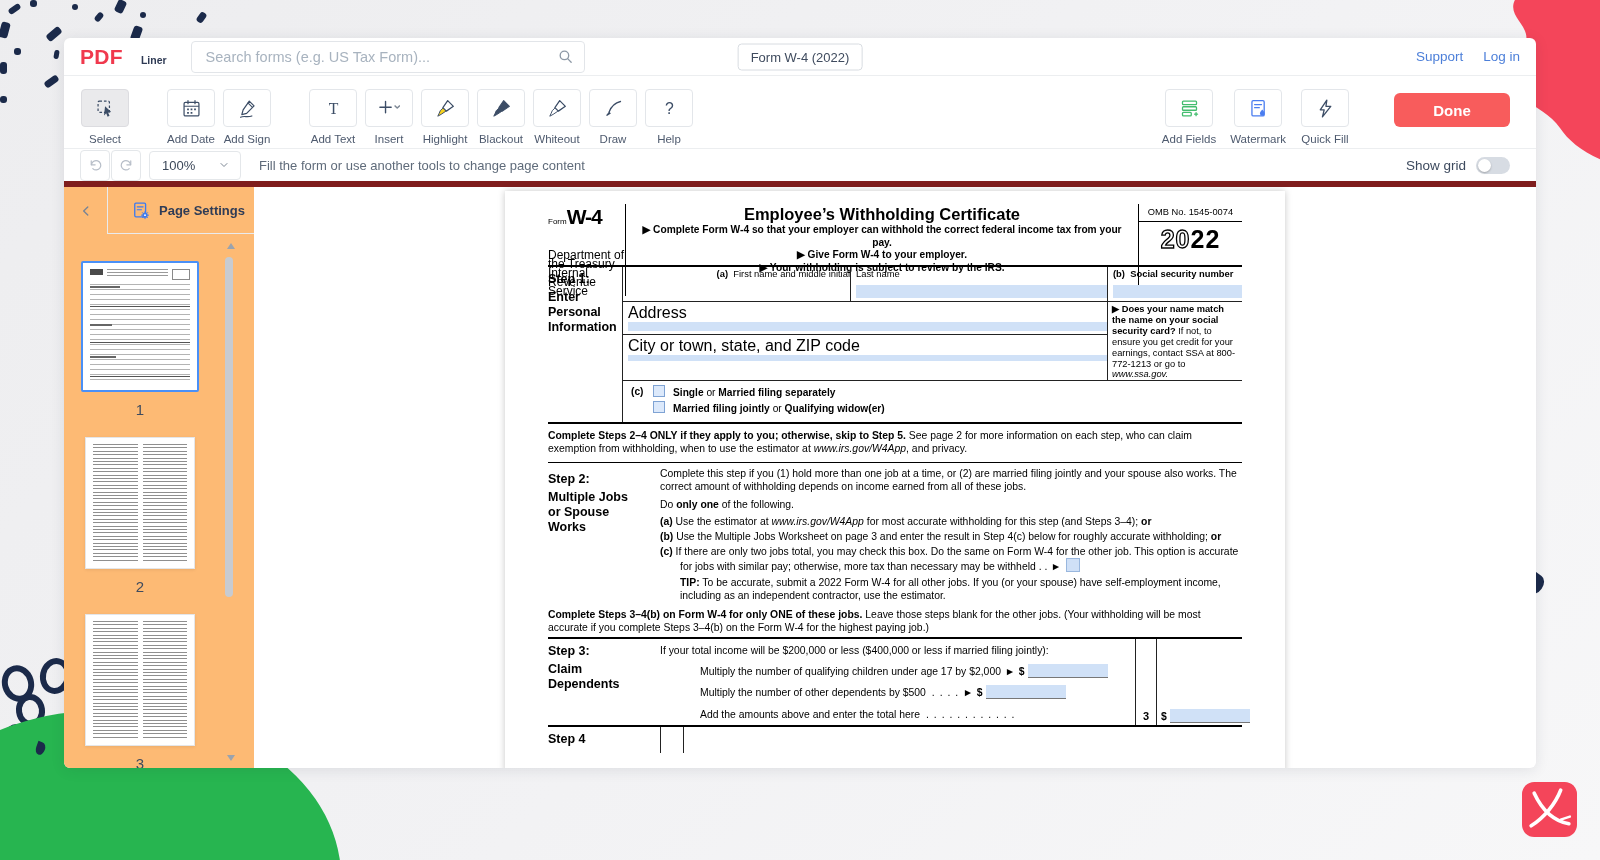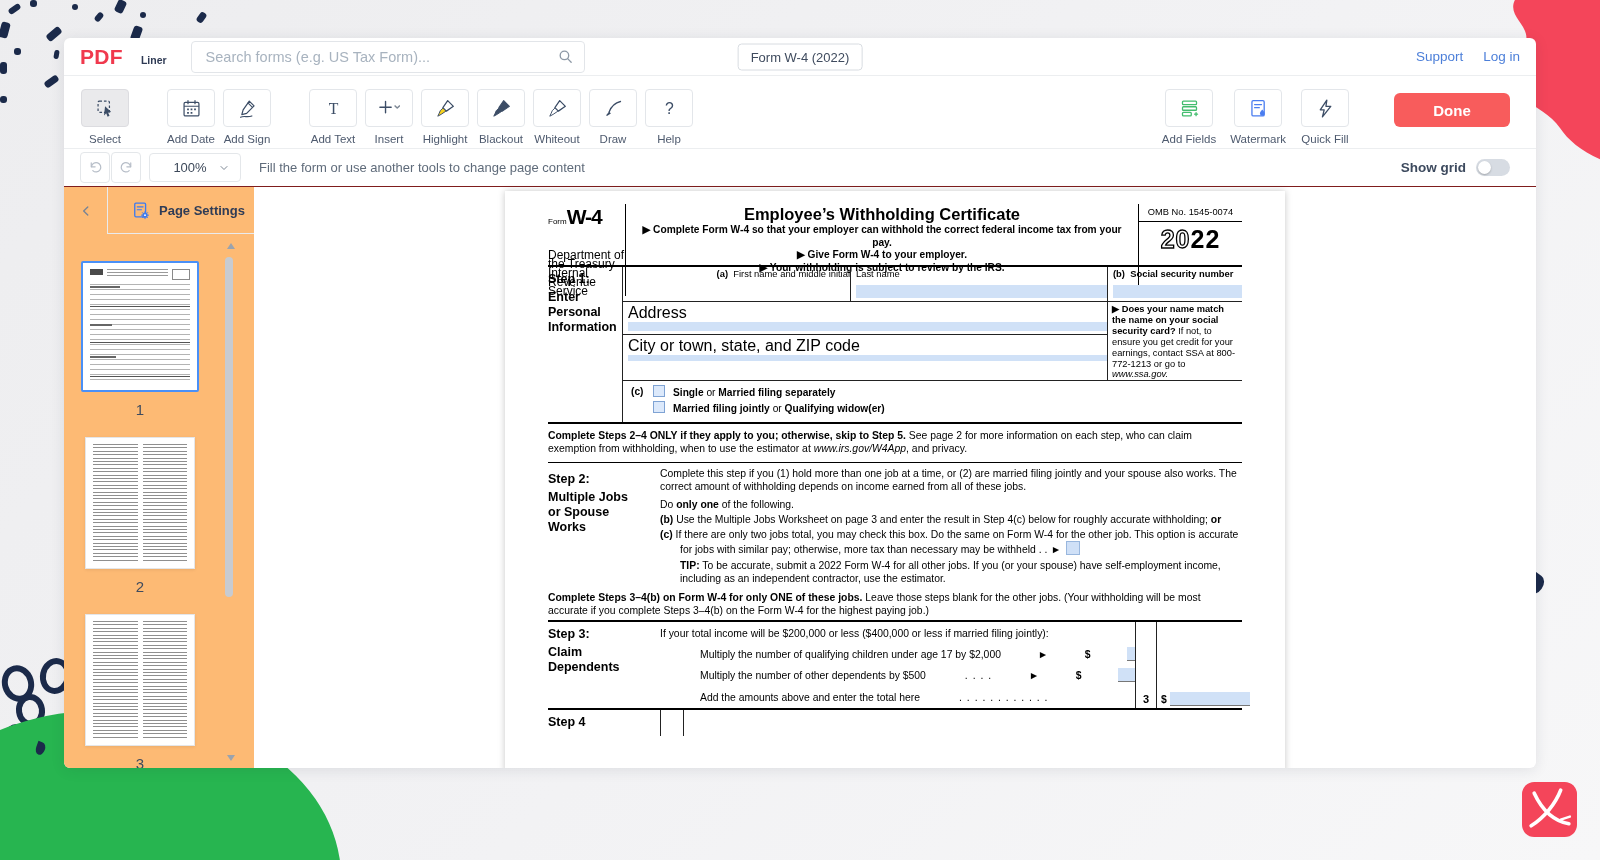--- a/index.html
+++ b/index.html
@@ -35,29 +35,29 @@
   .tool .ibox{width:46px;height:36px;border:1px solid #e3e6ea;border-radius:4px;display:flex;align-items:center;justify-content:center;background:#fff;}
   .tool.selected .ibox{background:#eaeaec;border-color:#dcdce0;}
   .tool .tlabel{margin-top:6px;font-size:11.5px;color:#4e5a6e;white-space:nowrap;}
   .tgap-s{width:6px;flex:none;}
   .tgap-m{width:36px;flex:none;}
   .tools-right{margin-left:auto;display:flex;gap:14px;}
   .done-btn{margin-left:44px;margin-top:4px;width:116px;height:34px;background:#f85c5c;color:#fff;font-size:15px;
             font-weight:700;border:0;border-radius:6px;display:flex;align-items:center;justify-content:center;cursor:pointer;
             font-family:"Liberation Sans",sans-serif;}
   
-  .subbar{height:38px;display:flex;align-items:center;padding:0 26px 0 16px;border-bottom:1px solid #7f1d1d;box-sizing:border-box;text-align:center;}
+  .subbar{height:38px;display:flex;align-items:center;padding:0 26px 0 16px;border-bottom:6px solid #7f1d1d;box-sizing:border-box;}
   .sq-btn{width:28px;height:29px;border:1px solid #e4e7ea;border-radius:4px;display:flex;align-items:center;justify-content:center;background:#fff;cursor:pointer;}
   .sq-btn + .sq-btn{margin-left:1px;}
   .zoom-sel{margin-left:8px;width:92px;height:29px;border:1px solid #e4e7ea;border-radius:4px;display:flex;align-items:center;
             padding:0 10px 0 12px;box-sizing:border-box;cursor:pointer;background:#fff;}
   .zoom-sel .zval{font-size:13px;color:#3c4859;flex:1;}
   .hint{margin-left:18px;font-size:13px;color:#5f6b7a;}
   .gridctl{margin-left:auto;display:flex;align-items:center;gap:10px;}
-  .gridlabel{font-size:13.5px;font-weight:700;color:#3d4a5e;}
+  .gridlabel{font-size:13.5px;font-weight:400;color:#3d4a5e;}
   .toggle{width:34px;height:17px;border-radius:9px;background:#d7dce3;position:relative;cursor:pointer;}
   .toggle .knob{position:absolute;left:2px;top:2px;width:13px;height:13px;border-radius:50%;background:#fff;box-shadow:0 1px 2px rgba(0,0,0,.25);}
   
   .content{position:relative;height:582px;}
   .sidebar{position:absolute;left:0;top:0;bottom:0;width:190px;background:#fdba74;}
   .sb-header{position:relative;height:47px;display:flex;align-items:center;}
   .sb-back{width:43px;display:flex;align-items:center;justify-content:center;cursor:pointer;}
   .sb-vline{position:absolute;left:43px;top:0;height:47px;width:1px;background:#e9ebee;}
   .sb-hline{position:absolute;left:43px;right:0;bottom:0;height:1px;background:#e9ebee;}
   .sb-title-wrap{display:flex;align-items:center;gap:8px;margin-left:24px;cursor:pointer;}
@@ -129,21 +129,21 @@
   
   .step2{display:grid;grid-template-columns:112px 1fr;padding-top:4px;}
   .s2-item{padding-left:20px;text-indent:-20px;margin-top:2px;}
   .s2-tip{padding-left:20px;margin-top:3px;}
   .chk2{width:12px;height:12px;border:1px solid #99b7de;background:#cfe0f7;display:inline-block;margin-left:7px;vertical-align:-2px;cursor:pointer;}
   .para34{margin-top:6px;padding-bottom:3px;border-bottom:2px solid #000;}
   
   .step3{display:flex;border-bottom:2px solid #000;}
   .s3-label{width:112px;flex:none;}
   .s3-main{width:475px;flex:none;padding-top:5px;box-sizing:border-box;}
-  .s3-line{display:flex;align-items:flex-end;padding-left:40px;margin-top:7px;white-space:nowrap;gap:33px;}
+  .s3-line{display:flex;align-items:flex-end;padding-left:40px;margin-top:7px;white-space:nowrap;}
   .s3-line .txt{line-height:13px;}
   .dots{margin:0 6px;color:#000;letter-spacing:1px;}
   .dollar{margin:0 3px 0 6px;}
   .s3-input{width:80px;height:13px;background:#d0e1f7;border-bottom:1px solid #777;}
   .s3-num{width:22px;flex:none;border-left:1px solid #222;border-right:1px solid #222;display:flex;flex-direction:column;align-items:center;justify-content:flex-end;padding-bottom:3px;box-sizing:border-box;font-size:11px;font-weight:700;}
   .s3-right{flex:1;display:flex;align-items:flex-end;padding:0 0 2px 4px;}
   .s3-right .s3-input{flex:1;margin-left:3px;}
   
   .step4{display:flex;height:26px;overflow:hidden;}
   .s4-label{width:112px;flex:none;font-size:12.5px;font-weight:700;padding-top:5px;}
@@ -538,20 +538,21 @@
         <div class="step2 f10">
           <div class="s-label">
             <div class="sl-top">Step 2:</div>
             <div class="pre">Multiple Jobs
 or Spouse
 Works</div>
           </div>
           <div>
             <div>Complete this step if you (1) hold more than one job at a time, or (2) are married filing jointly and your spouse also works. The correct amount of withholding depends on income earned from all of these jobs.</div>
             <div style="margin-top:5px;"><span>Do </span><span class="b">only one</span><span> of the following.</span></div>
+            <div class="s2-item" style="margin-top:4px;"><span class="b">(a)</span><span> Use the estimator at </span><span class="i">www.irs.gov/W4App</span><span> for most accurate withholding for this step (and Steps 3–4); </span><span class="b">or</span></div>
             <div class="s2-item"><span class="b">(b)</span><span> Use the Multiple Jobs Worksheet on page 3 and enter the result in Step 4(c) below for roughly accurate withholding; </span><span class="b">or</span></div>
             <div class="s2-item"><span class="b">(c)</span><span> If there are only two jobs total, you may check this box. Do the same on Form W-4 for the other job. This option is accurate for jobs with similar pay; otherwise, more tax than necessary may be withheld   .   .</span>&nbsp;&nbsp;<span class="b arrow">▶</span><span class="chk2"></span></div>
             <div class="s2-tip"><span class="b">TIP:</span><span> To be accurate, submit a 2022 Form W-4 for all other jobs. If you (or your spouse) have self-employment income, including as an independent contractor, use the estimator.</span></div>
           </div>
         </div>
 
         <div class="para34 f10">
           <span class="b">Complete Steps 3–4(b) on Form W-4 for only ONE of these jobs.</span><span> Leave those steps blank for the other jobs. (Your withholding will be most accurate if you complete Steps 3–4(b) on the Form W-4 for the highest paying job.)</span>
         </div>
 

